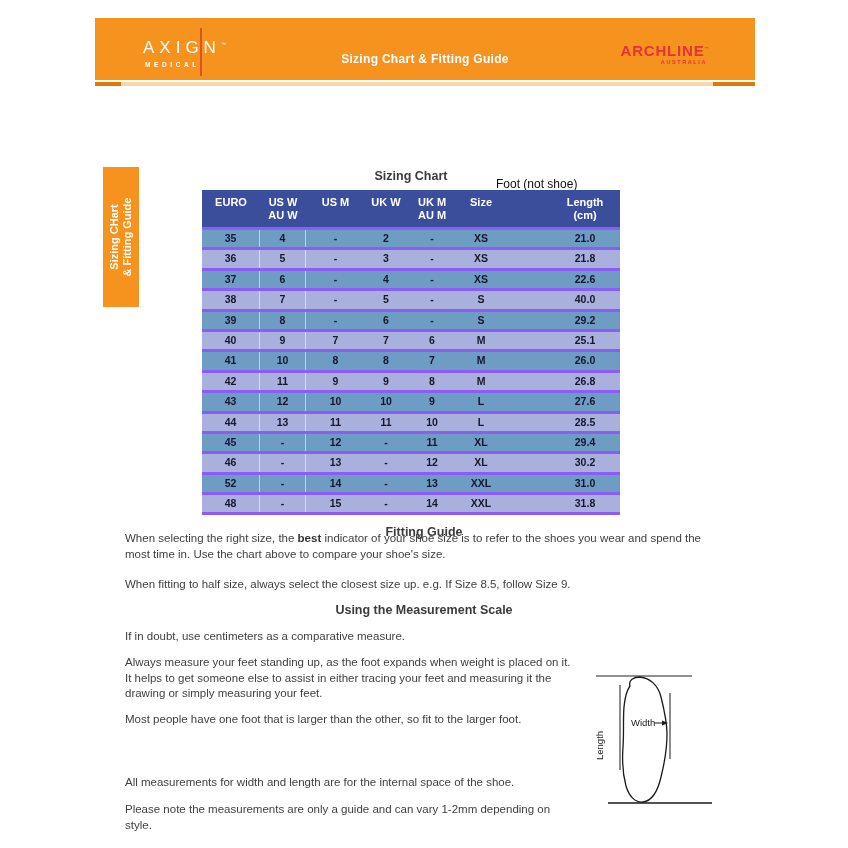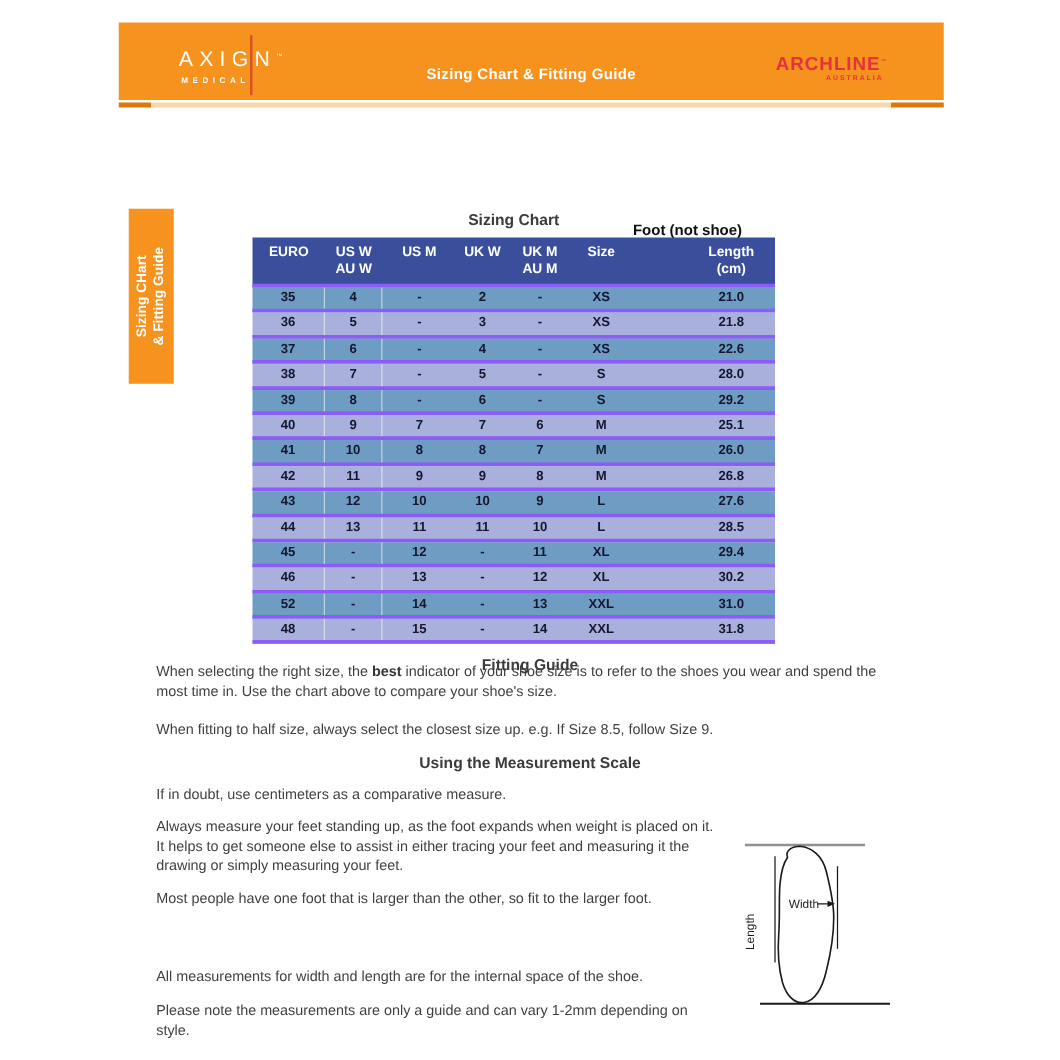--- a/index.html
+++ b/index.html
@@ -52,22 +52,22 @@
     display: flex; flex-direction: column; justify-content: center; align-items: center;
     color: #fff; font-weight: 700; font-size: 11px; line-height: 13px; white-space: nowrap;
   }
 
   
   .chart-title {
     position: absolute; left: 202px; top: 169px; width: 418px; text-align: center;
     font-size: 12.5px; font-weight: 700; color: var(--headingtext, #3B3B3B);
   }
   .foot-label {
-    position: absolute; left: 480px; top: 177px; width: 140px; text-align: center;
-    font-size: 12px; font-weight: 700; color: #0f0f0f;
+    position: absolute; left: 496px; top: 177px; width: 140px; text-align: left;
+    font-size: 12px; font-weight: 400; color: #0f0f0f;
   }
   .size-table { position: absolute; left: 202px; top: 190px; width: 418px; }
   .trow {
     display: grid;
     grid-template-columns: 58px 46px 59px 42px 50px 48px 45px 70px;
     border-bottom: 3px solid #8b5cf6;
   }
   .thead { background: var(--headerblue, #3A4E9C); height: 40px; }
   .th {
     color: #ffffff; font-weight: 700; font-size: 11px; line-height: 13px;
@@ -196,21 +196,21 @@
         <div class="td c7">22.6</div>
       </div>
       <div class="trow r-lav">
         <div class="td c0">38</div>
         <div class="td c1">7</div>
         <div class="td c2">-</div>
         <div class="td c3">5</div>
         <div class="td c4">-</div>
         <div class="td c5">S</div>
         <div class="td c6"></div>
-        <div class="td c7">28.0</div>
+        <div class="td c7">40.0</div>
       </div>
       <div class="trow r-blue">
         <div class="td c0">39</div>
         <div class="td c1">8</div>
         <div class="td c2">-</div>
         <div class="td c3">6</div>
         <div class="td c4">-</div>
         <div class="td c5">S</div>
         <div class="td c6"></div>
         <div class="td c7">29.2</div>

